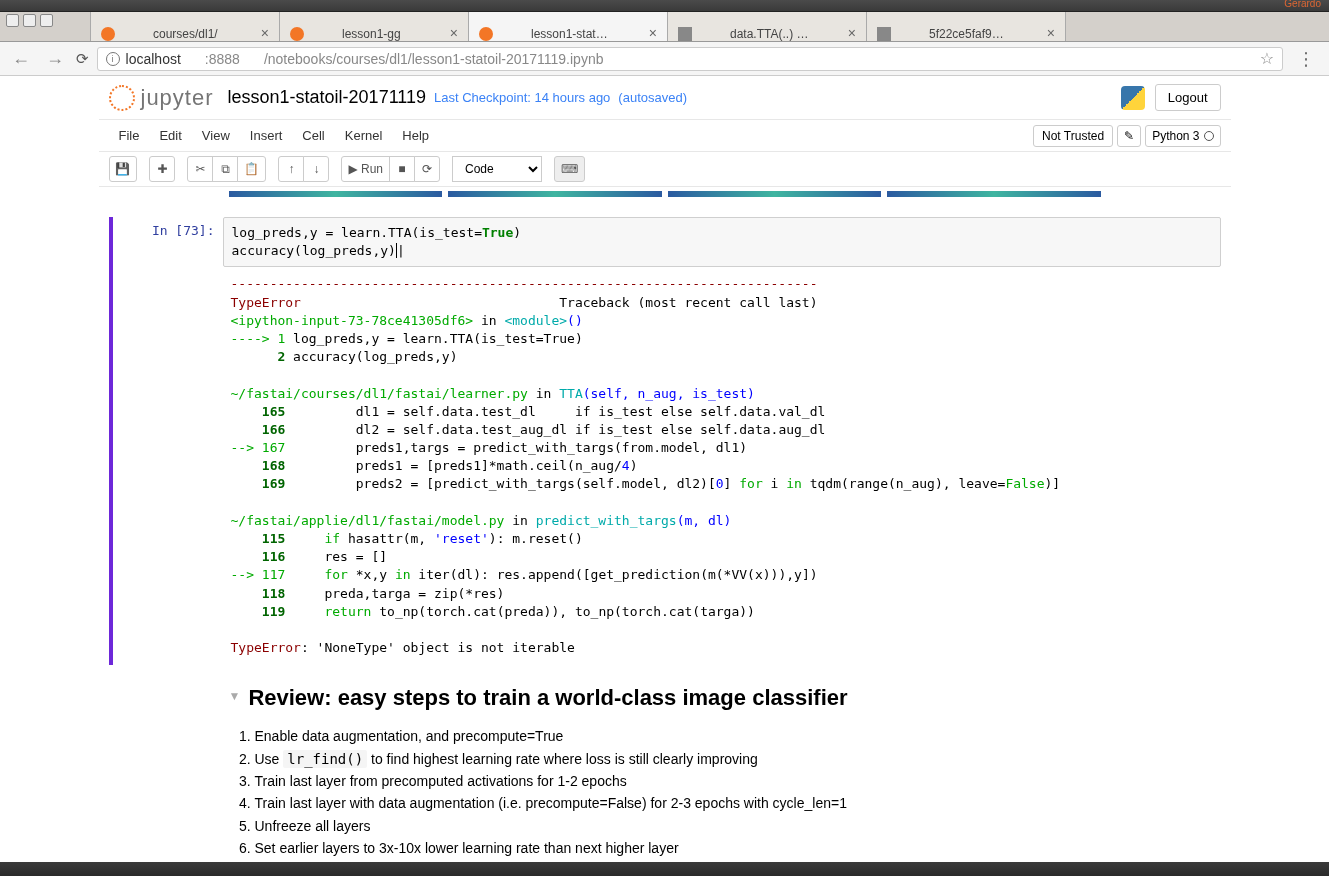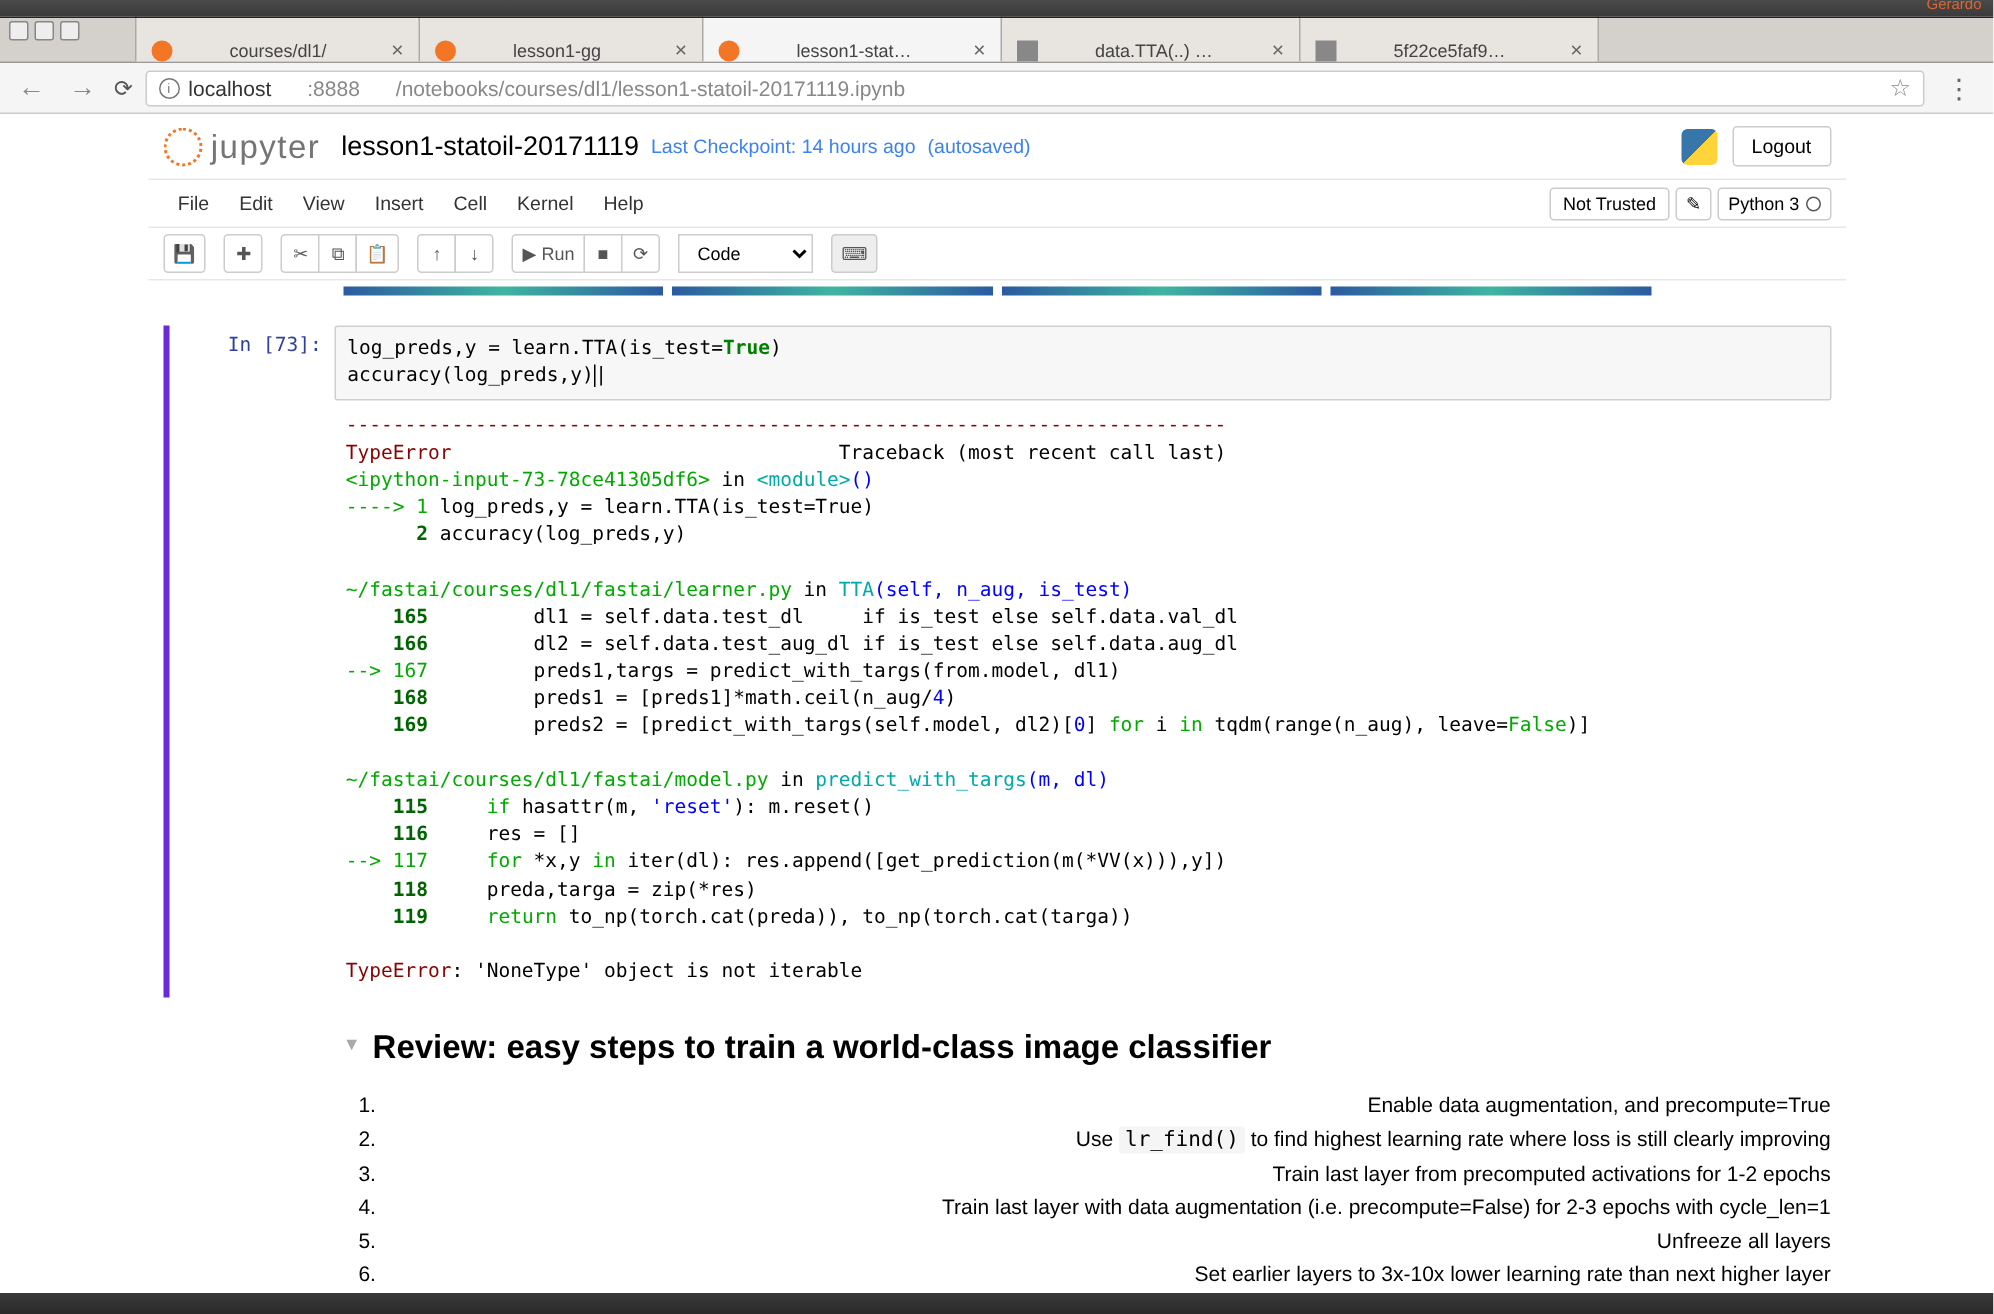--- a/index.html
+++ b/index.html
@@ -71,21 +71,21 @@
 .output { font-family: monospace; font-size: 13px; line-height: 1.4; padding: 8px 0 8px 8px; white-space: pre; overflow-x: auto; }
 .output .darkred { color: #8b0000; }
 .output .green { color: #00aa00; }
 .output .darkgreen { color: #006400; font-weight: bold; }
 .output .cyan { color: #00aaaa; }
 .output .blue { color: #0000ff; }
 
 .md-cell { padding: 4px 0 10px 120px; }
 .md-cell h2 { font-size: 22px; font-weight: bold; margin: 8px 0 14px 0; display: flex; align-items: center; }
 .md-cell h2 .toggle { color: #aaa; font-size: 12px; margin-right: 8px; transform: translateY(-2px); }
-.md-cell ol { padding-left: 26px; font-size: 14px; line-height: 1.6; text-align: right; }
+.md-cell ol { padding-left: 26px; font-size: 14px; line-height: 1.6; }
 .md-cell code { font-family: monospace; background: #f5f5f5; padding: 1px 4px; border-radius: 2px; }
 
 .k-true { color: #008000; font-weight: bold; }
 
 .bottombar { height: 14px; background: linear-gradient(to bottom, #3a3a3a, #2a2a2a); }
 
 ::-webkit-scrollbar { width: 14px; }
 ::-webkit-scrollbar-track { background: #f0f0f0; }
 ::-webkit-scrollbar-thumb { background: #c0c0c0; border-radius: 2px; }
 </style>
@@ -227,21 +227,21 @@
 <span class="green">----&gt; 1</span><span> log_preds,y = learn.TTA(is_test=True)</span>
 <span class="darkgreen">      2</span><span> accuracy(log_preds,y)</span>
 
 <span class="green">~/fastai/courses/dl1/fastai/learner.py</span><span> in </span><span class="cyan">TTA</span><span class="blue">(self, n_aug, is_test)</span>
 <span class="darkgreen">    165</span><span>         dl1 = self.data.test_dl     if is_test else self.data.val_dl</span>
 <span class="darkgreen">    166</span><span>         dl2 = self.data.test_aug_dl if is_test else self.data.aug_dl</span>
 <span class="green">--&gt; 167</span><span>         preds1,targs = predict_with_targs(from.model, dl1)</span>
 <span class="darkgreen">    168</span><span>         preds1 = [preds1]*math.ceil(n_aug/</span><span class="blue">4</span><span>)</span>
 <span class="darkgreen">    169</span><span>         preds2 = [predict_with_targs(self.model, dl2)[</span><span class="blue">0</span><span>] </span><span class="green">for</span><span> i </span><span class="green">in</span><span> tqdm(range(n_aug), leave=</span><span class="green">False</span><span>)]</span>
 
-<span class="green">~/fastai/courses/dl1/fastai/model.py</span><span> in </span><span class="cyan">predict_with_targs</span><span class="blue">(m, dl)</span>
+<span class="green">~/fastai/applie/dl1/fastai/model.py</span><span> in </span><span class="cyan">predict_with_targs</span><span class="blue">(m, dl)</span>
 <span class="darkgreen">    115</span><span>     </span><span class="green">if</span><span> hasattr(m, </span><span class="blue">'reset'</span><span>): m.reset()</span>
 <span class="darkgreen">    116</span><span>     res = []</span>
 <span class="green">--&gt; 117</span><span>     </span><span class="green">for</span><span> *x,y </span><span class="green">in</span><span> iter(dl): res.append([get_prediction(m(*VV(x))),y])</span>
 <span class="darkgreen">    118</span><span>     preda,targa = zip(*res)</span>
 <span class="darkgreen">    119</span><span>     </span><span class="green">return</span><span> to_np(torch.cat(preda)), to_np(torch.cat(targa))</span>
 
 <span class="darkred">TypeError</span><span>: 'NoneType' object is not iterable</span></div>
   </div>
 </div>
 

